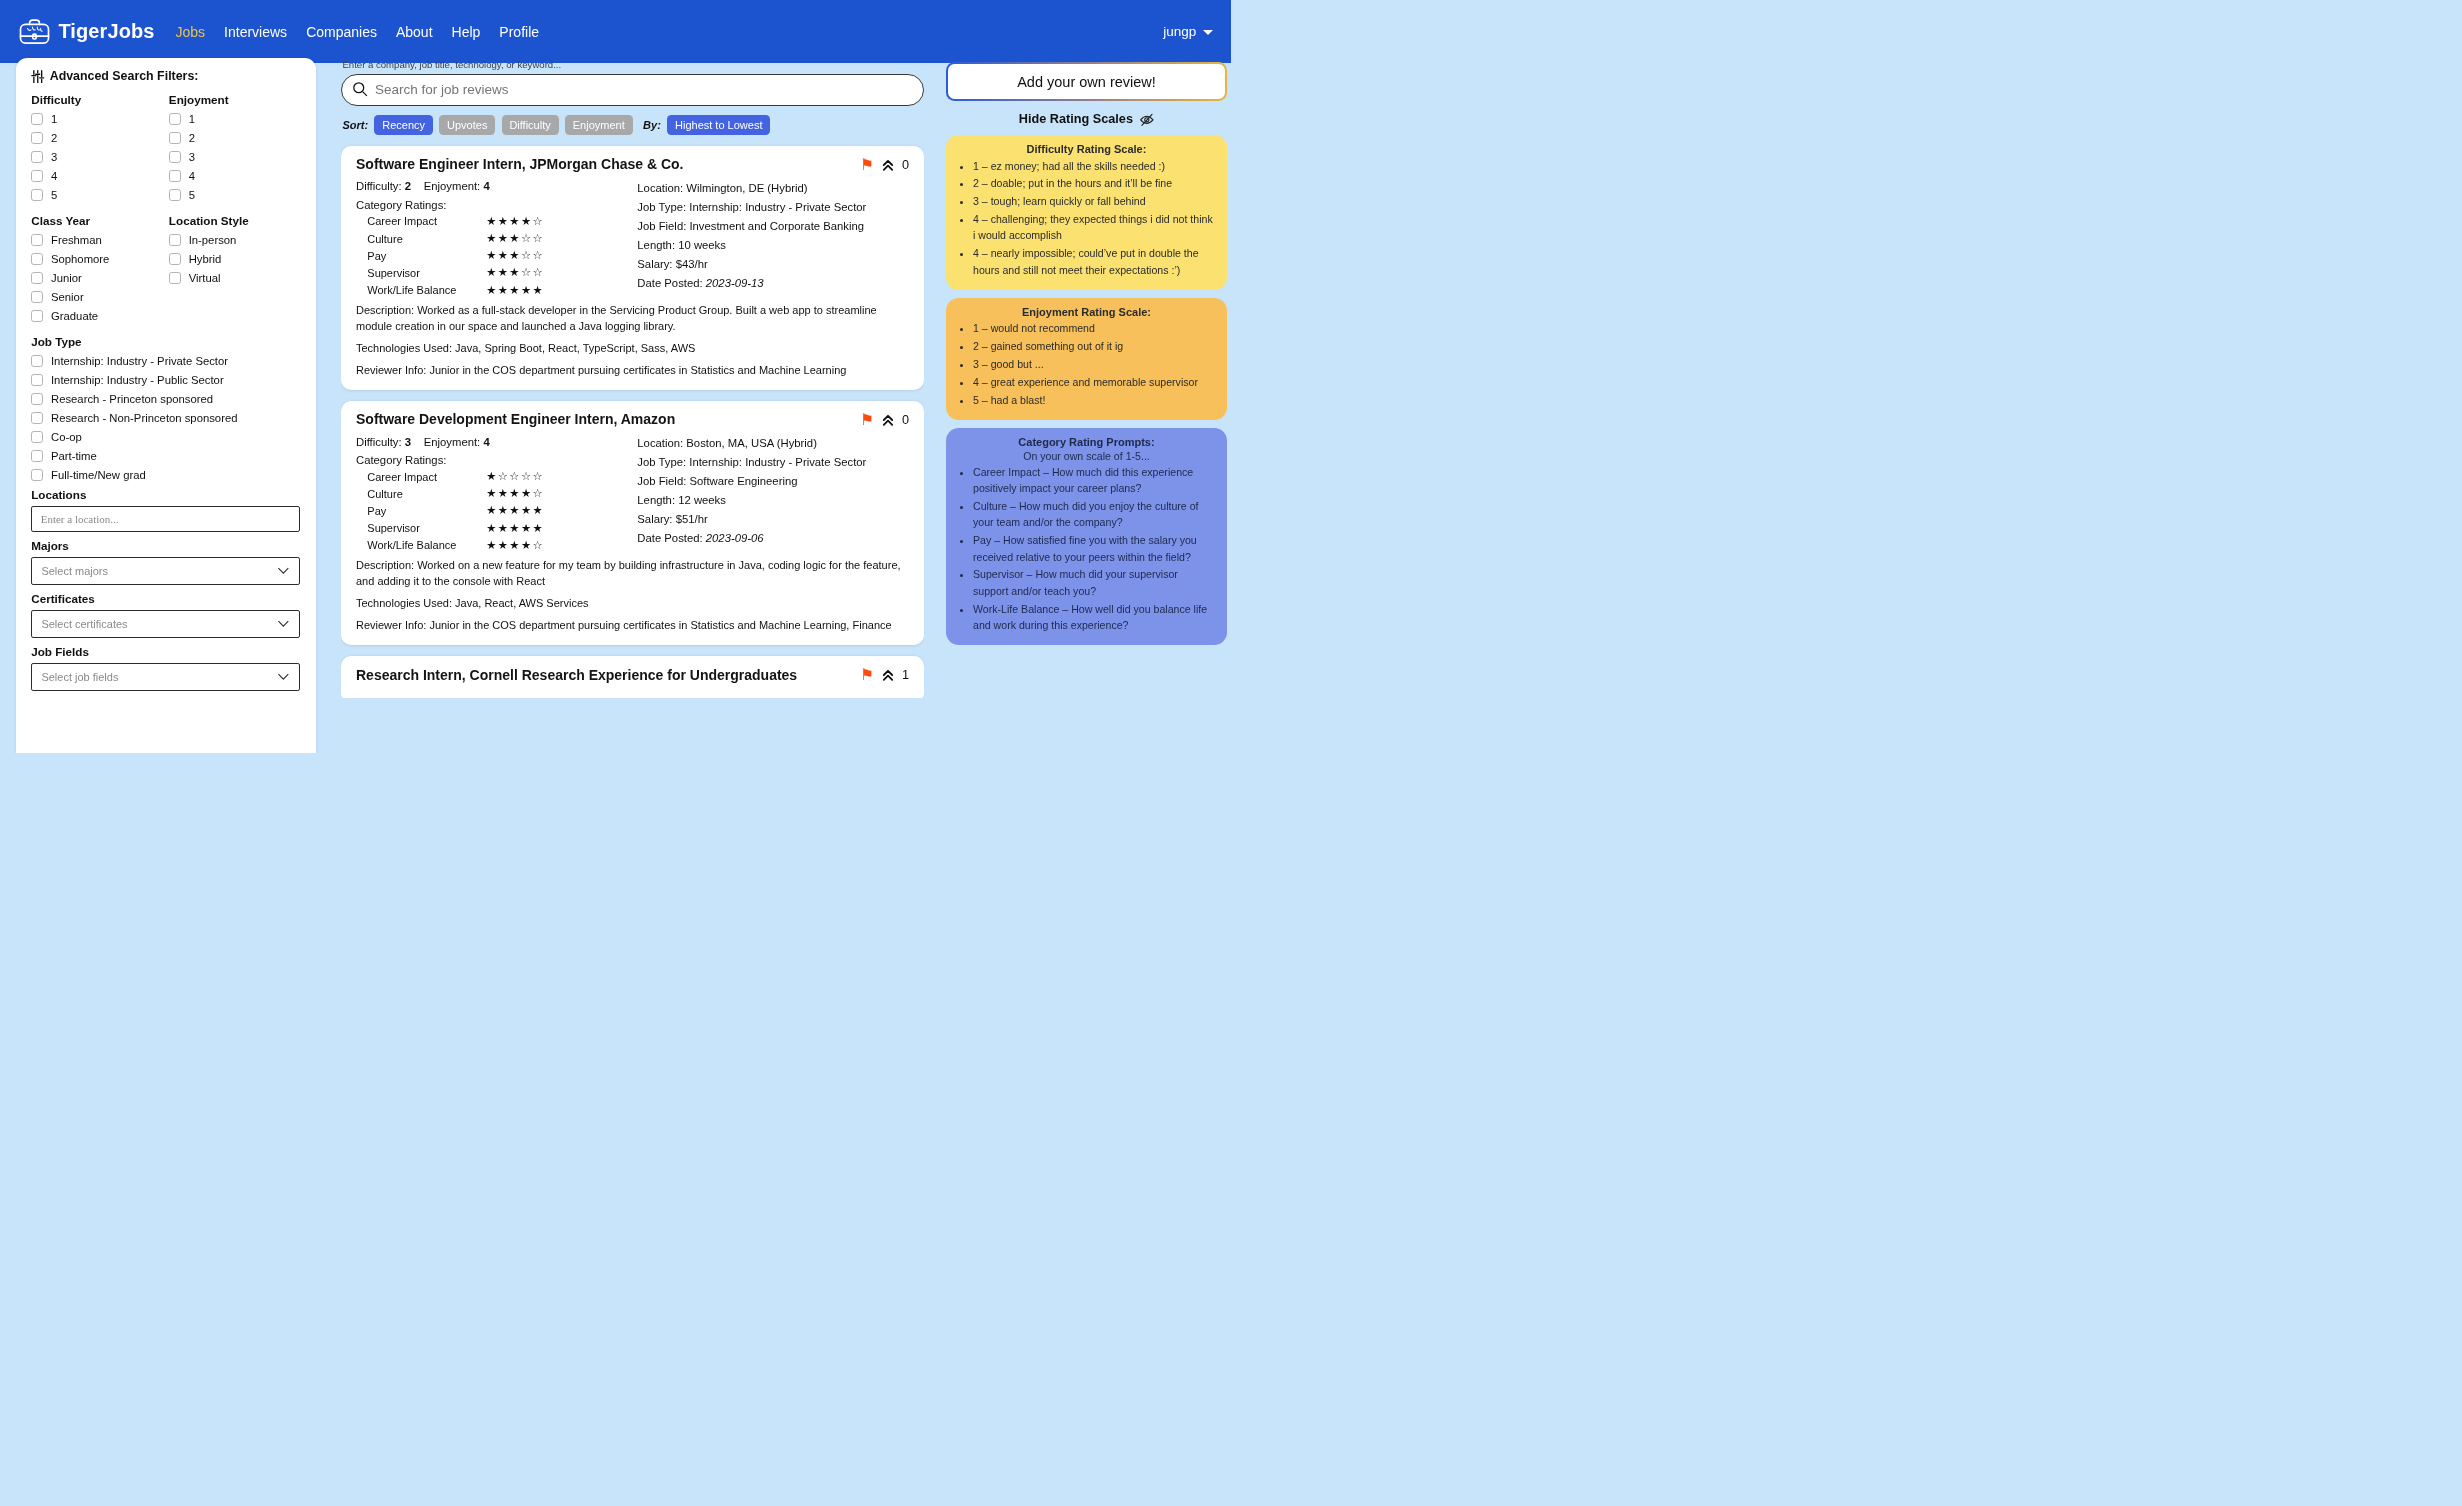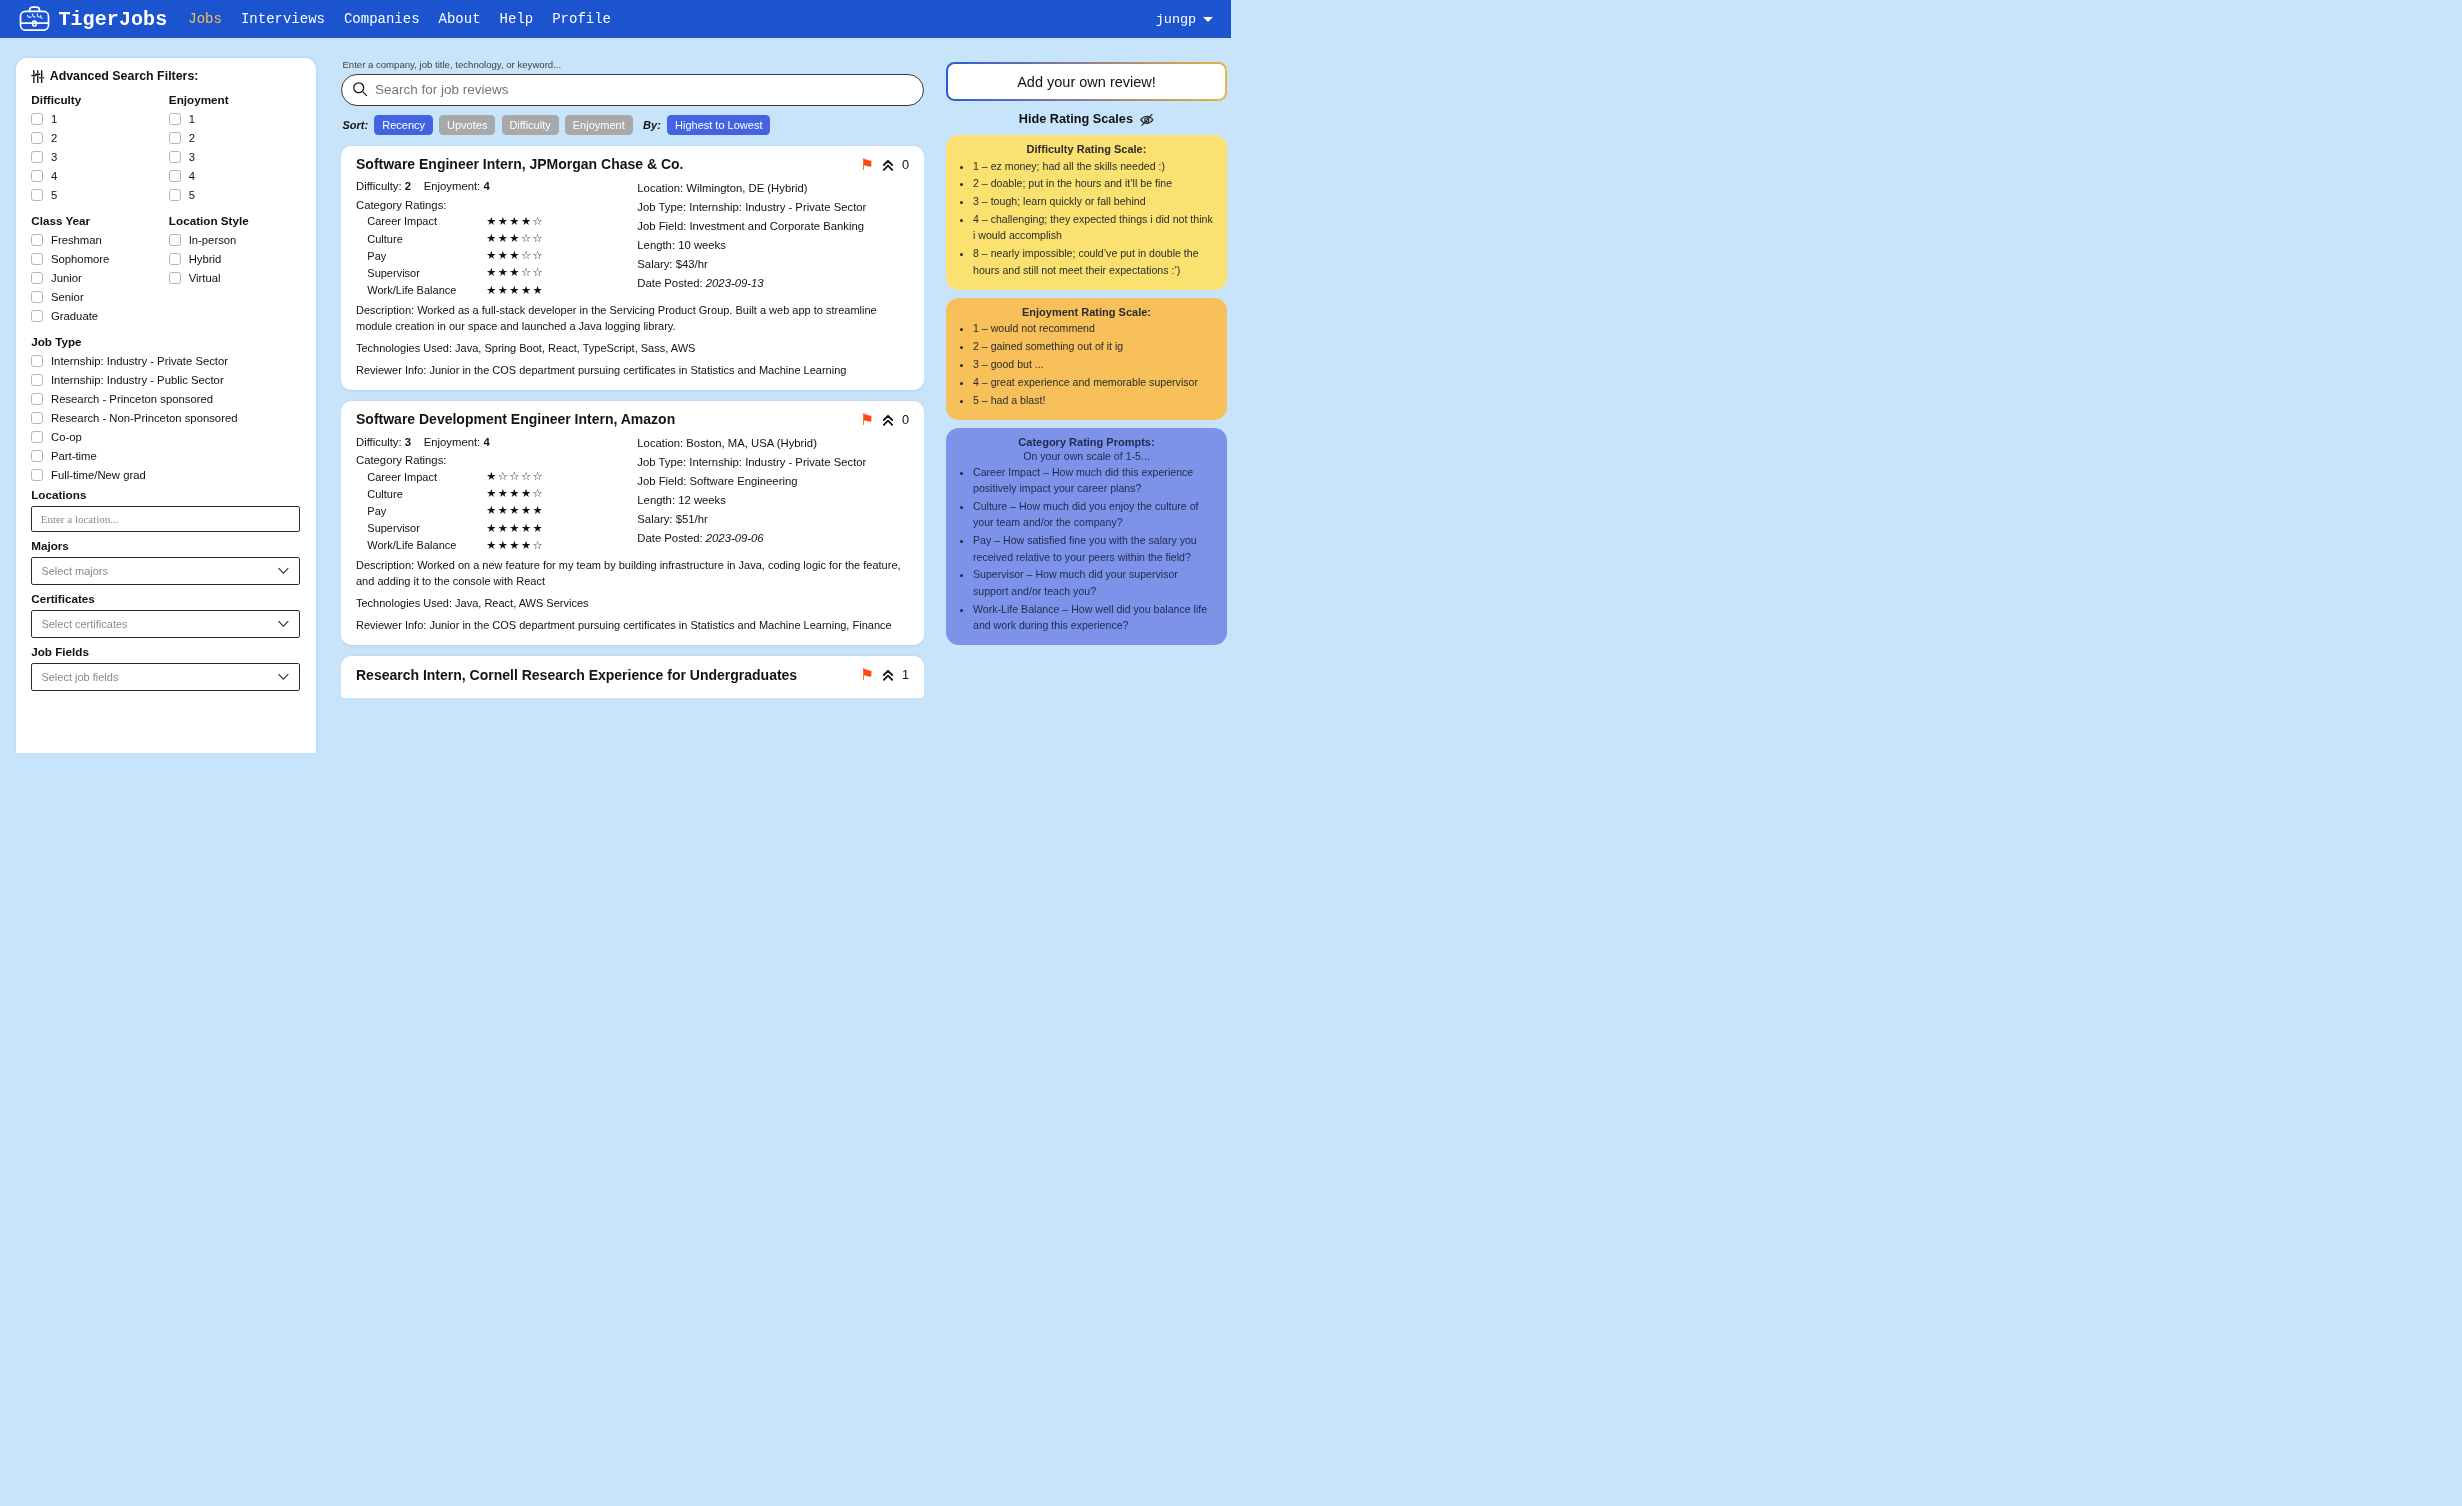--- a/index.html
+++ b/index.html
@@ -6,22 +6,22 @@
   html,body { width:1231px; height:753px; }
   body {
     font-family:"Liberation Sans", sans-serif;
     background:#C8E4FB;
     position:relative;
     overflow:hidden;
     color:#111;
   }
   
   .navbar{
-    position:absolute; top:0; left:0; right:0; height:38px;
-    background:#1C53CF; display:flex; align-items:center; padding:0 18.4px;font-family:Liberation Mono, monospace;
+    position:absolute; top:0; left:0; right:0; height:63px;
+    background:#1C53CF; display:flex; align-items:center; padding:0 18.4px;
   }
   .brand{ display:flex; align-items:center; gap:7px; cursor:pointer; }
   .brand-name{ color:#fff; font-size:20px; font-weight:800; letter-spacing:0.1px; }
   .nav-links{ display:flex; align-items:center; gap:19px; margin-left:21px; }
   .nav-link{ color:#fff; font-size:14px; cursor:pointer; }
   .nav-link.active{ color:#EEC24E; }
   .nav-user{ margin-left:auto; color:#fff; font-size:13.5px; display:flex; align-items:center; gap:6.4px; cursor:pointer; }
   .caret{ width:0; height:0; border-left:5px solid transparent; border-right:5px solid transparent; border-top:5.7px solid #fff; margin-top:1.4px;}
   
   .sidebar{
@@ -447,21 +447,21 @@
       </svg>
     </span>
   </div>
   <div class="panel yellow">
     <div class="panel-title">Difficulty Rating Scale:</div>
     <ul id="diff-scale-list">
         <li>1 – ez money; had all the skills needed :)</li>
         <li>2 – doable; put in the hours and it’ll be fine</li>
         <li>3 – tough; learn quickly or fall behind</li>
         <li>4 – challenging; they expected things i did not think i would accomplish</li>
-        <li>8 – nearly impossible; could’ve put in double the hours and still not meet their expectations :’)</li>
+        <li>4 – nearly impossible; could’ve put in double the hours and still not meet their expectations :’)</li>
       </ul>
   </div>
   <div class="panel orange">
     <div class="panel-title">Enjoyment Rating Scale:</div>
     <ul id="enjoy-scale-list">
         <li>1 – would not recommend</li>
         <li>2 – gained something out of it ig</li>
         <li>3 – good but ...</li>
         <li>4 – great experience and memorable supervisor</li>
         <li>5 – had a blast!</li>

